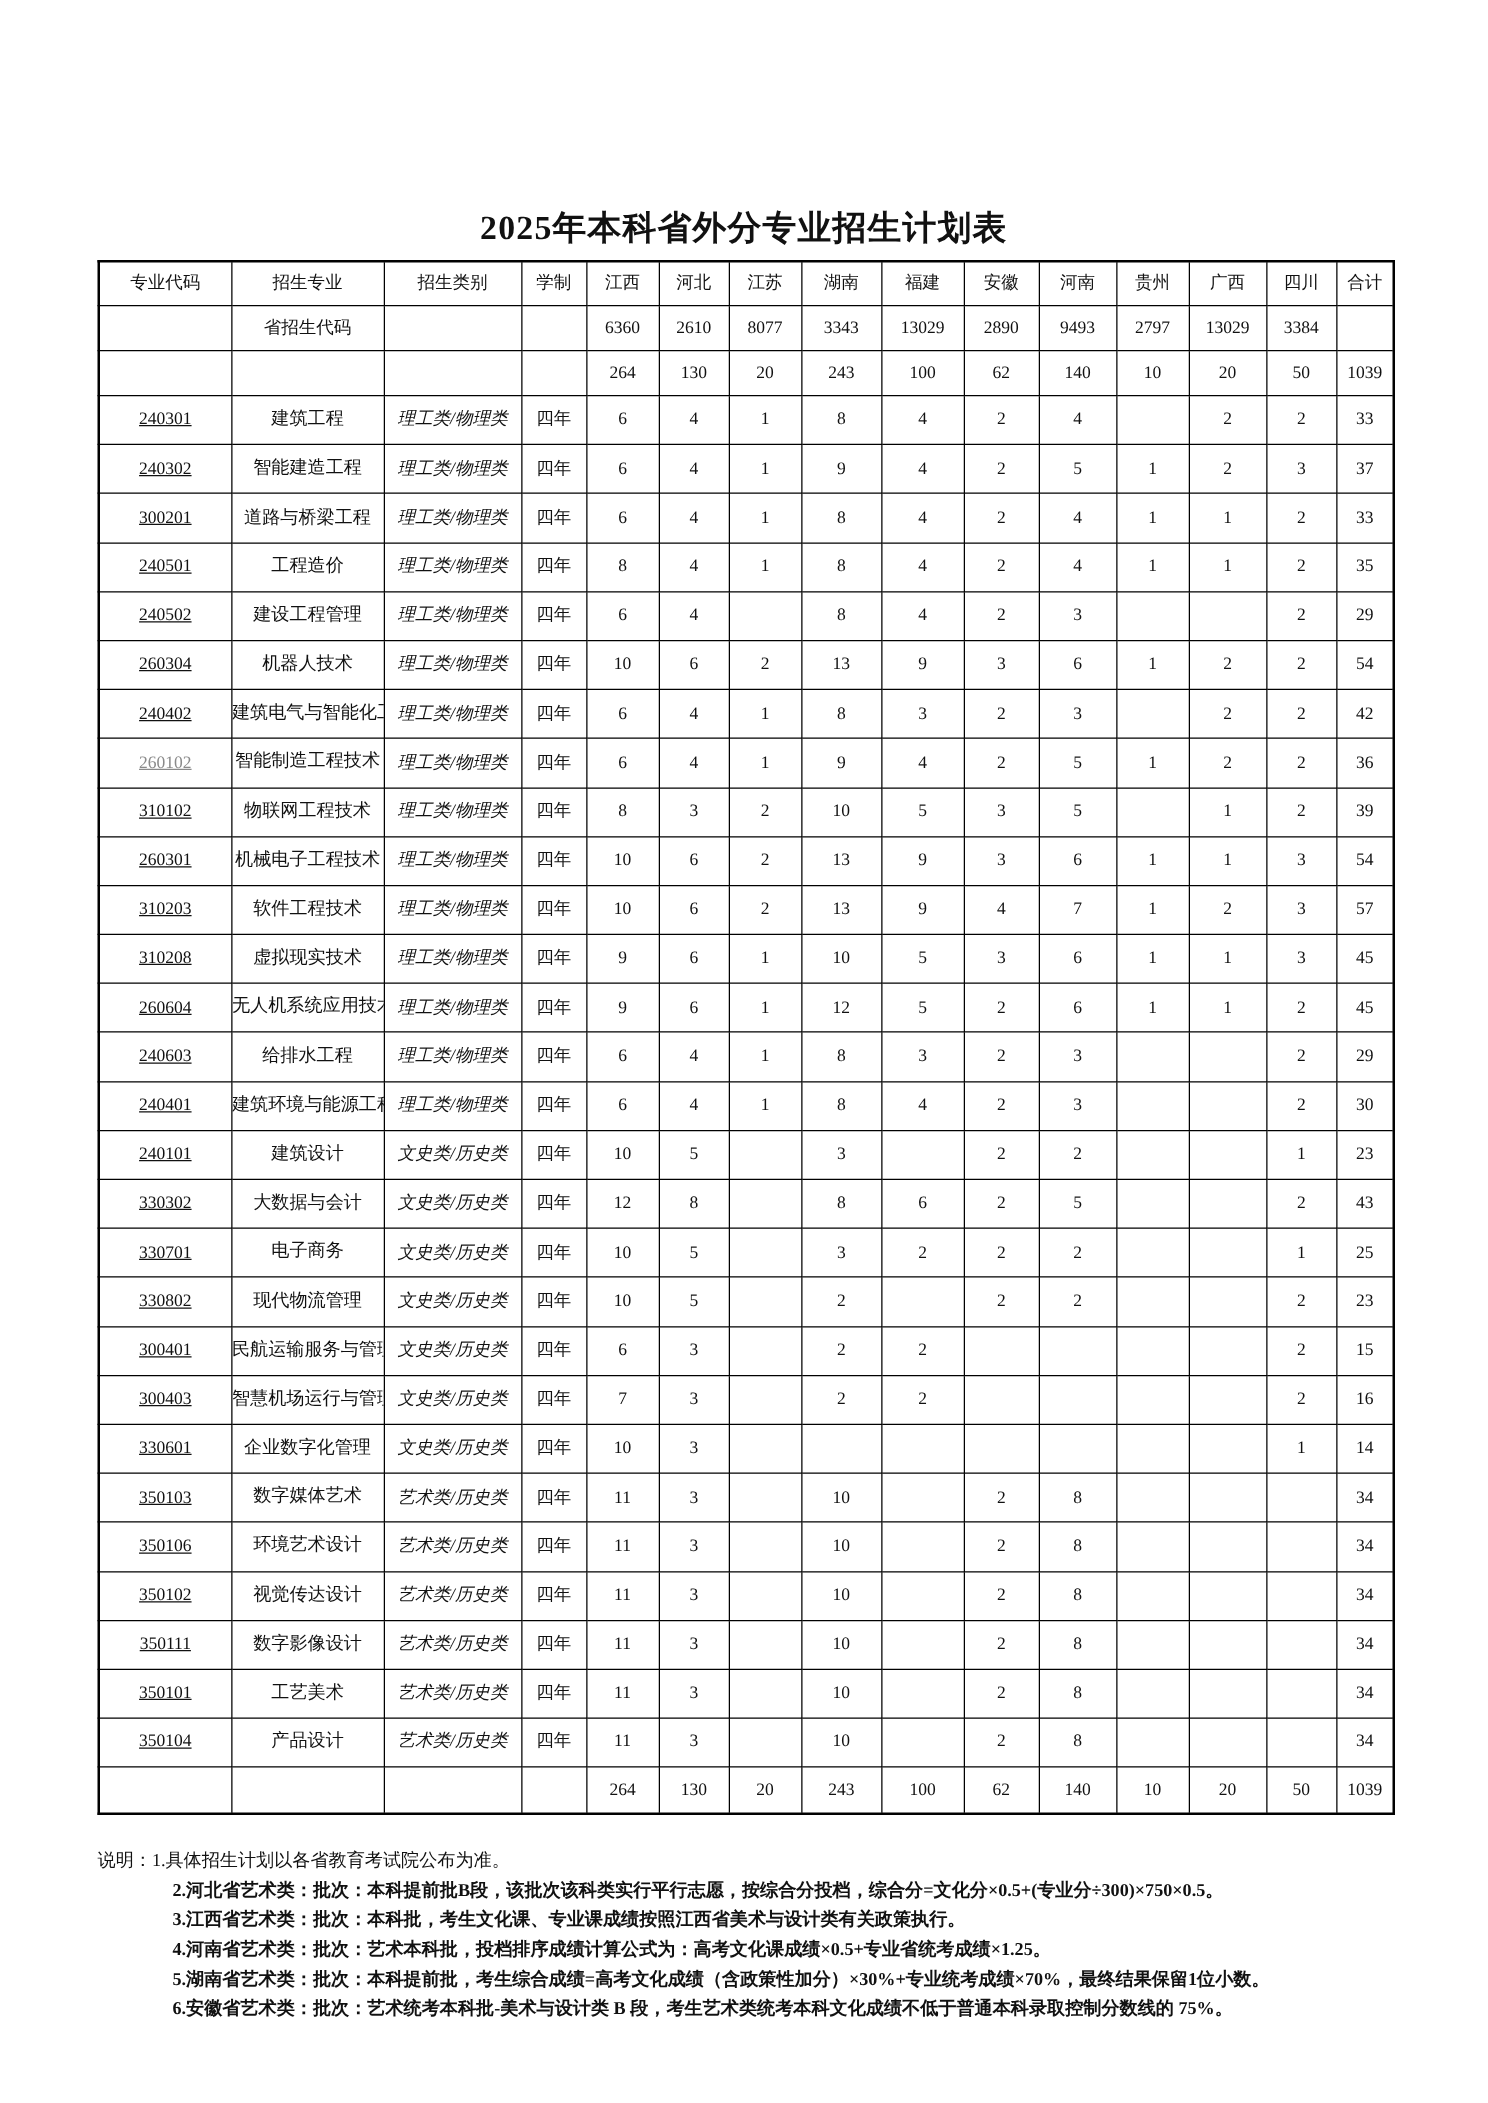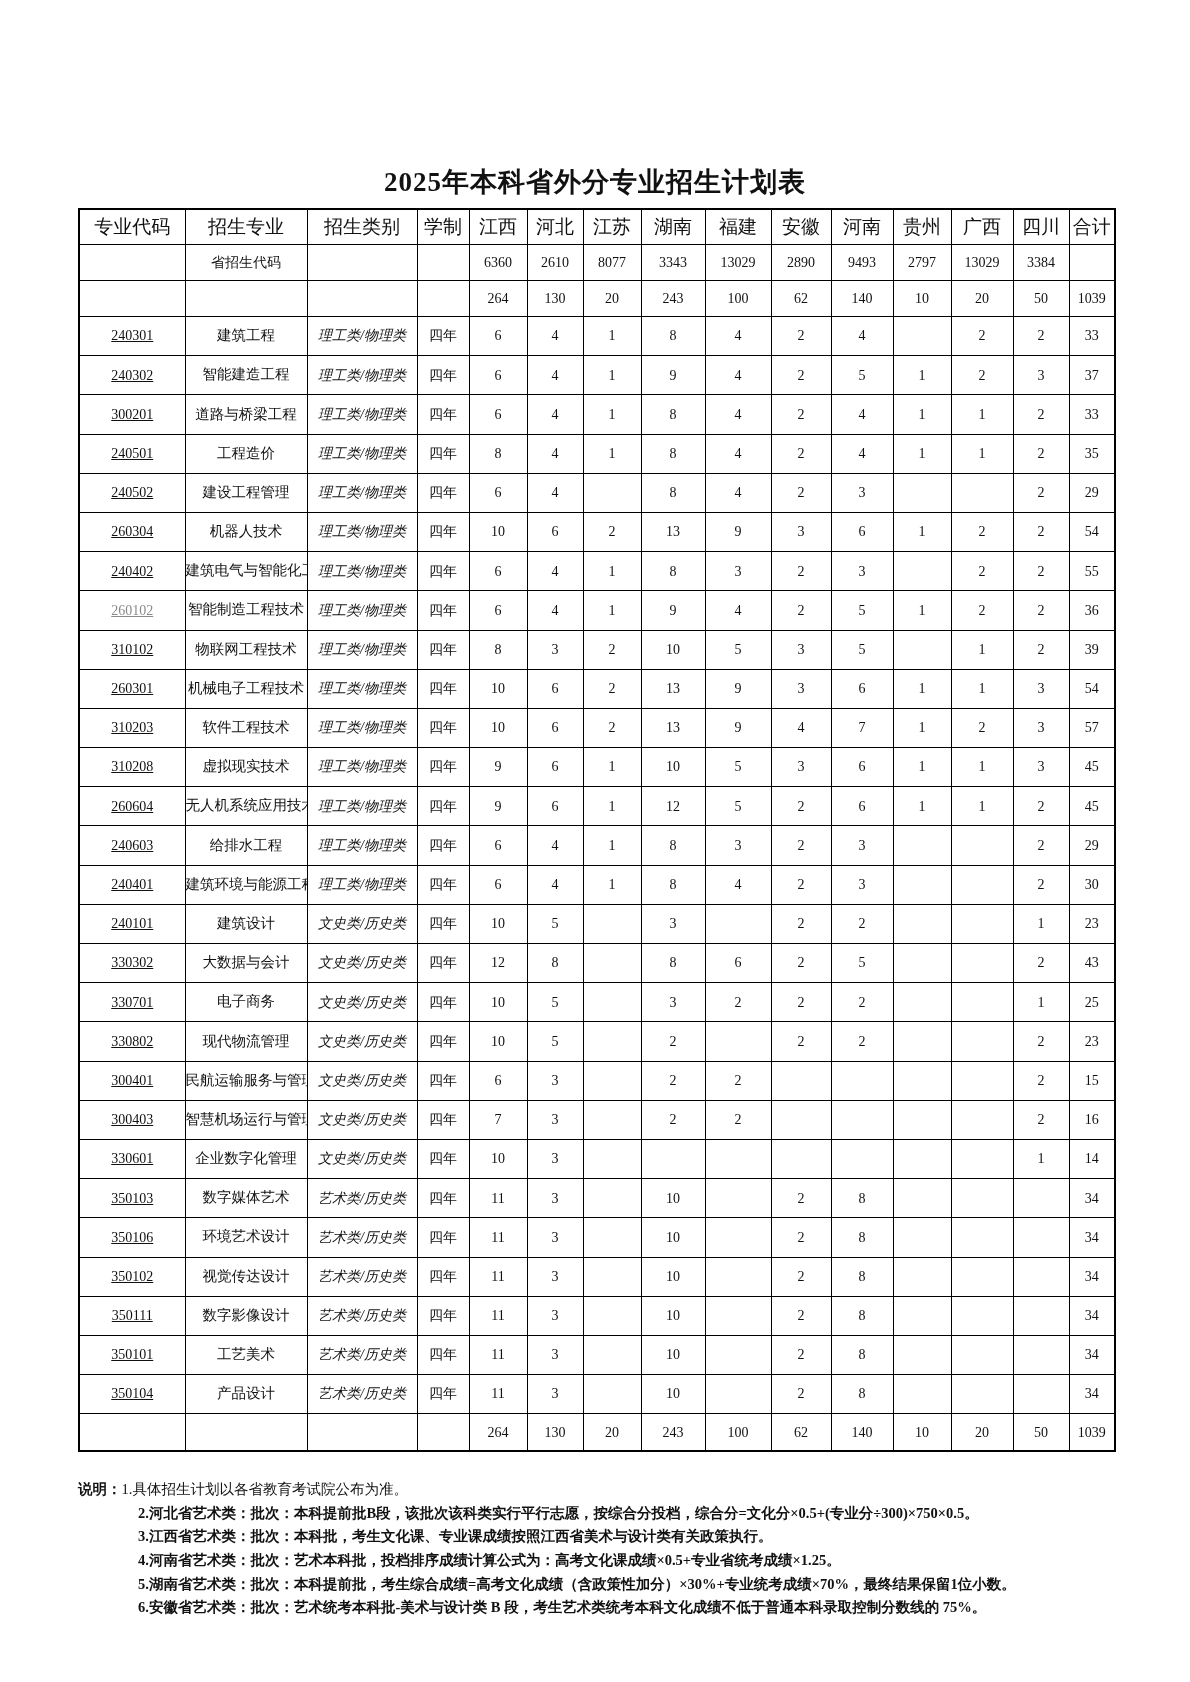--- a/index.html
+++ b/index.html
@@ -48,21 +48,21 @@
     vertical-align: middle;
     padding: 0;
     font-weight: normal;
     line-height: 1.1;
     overflow: hidden;
     white-space: nowrap;
   }
   
   tr.head-row td {
     height: 34px;
-    font-size: 19px;
+    font-size: 14px;
     font-weight: bold;
   }
   tr.code-row td, tr.quota-row td {
     height: 35px;
     font-size: 14px;
     font-weight: bold;
   }
   tr.code-row td.c-major { font-size: 14px; font-weight: bold; }
   tr.data-row td {
     height: 38.2px;
@@ -106,21 +106,21 @@
     font-size: 14.5px;
     line-height: 1.63;
     font-family: "Liberation Serif", "DejaVu Serif", serif;
   }
   .notes .note-line {
     display: block;
     white-space: nowrap;
   }
   .notes .note-line.first { text-indent: 0; }
   .notes .note-line.rest { padding-left: 60px; font-weight: bold; }
-  .notes .lbl { font-weight: bold; }
+  .notes .lbl { font-weight: normal; }
 </style>
 </head>
 <body>
 
 <div id="page">
 
   <div id="doc-title">2025年本科省外分专业招生计划表</div>
 
   <table id="plan-table">
     <colgroup>
@@ -302,21 +302,21 @@
           <td class="c-num">6</td>
           <td class="c-num">4</td>
           <td class="c-num">1</td>
           <td class="c-num">8</td>
           <td class="c-num">3</td>
           <td class="c-num">2</td>
           <td class="c-num">3</td>
           <td class="c-num"></td>
           <td class="c-num">2</td>
           <td class="c-num">2</td>
-          <td class="c-total">55</td>
+          <td class="c-total">42</td>
         </tr>
         <tr class="data-row">
           <td class="c-code faint">260102</td>
           <td class="c-major">智能制造工程技术</td>
           <td class="c-cat">理工类/物理类</td>
           <td class="c-len">四年</td>
           <td class="c-num">6</td>
           <td class="c-num">4</td>
           <td class="c-num">1</td>
           <td class="c-num">9</td>

